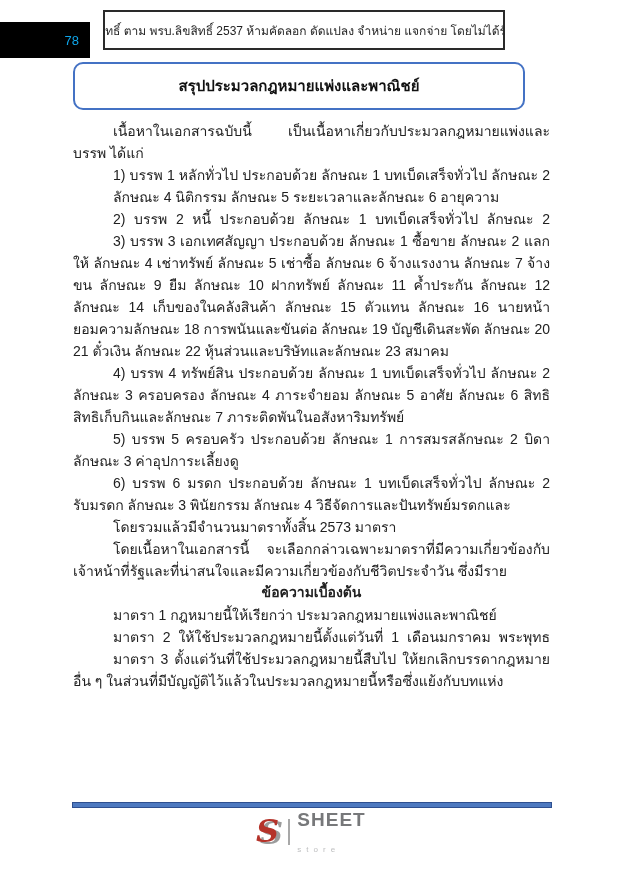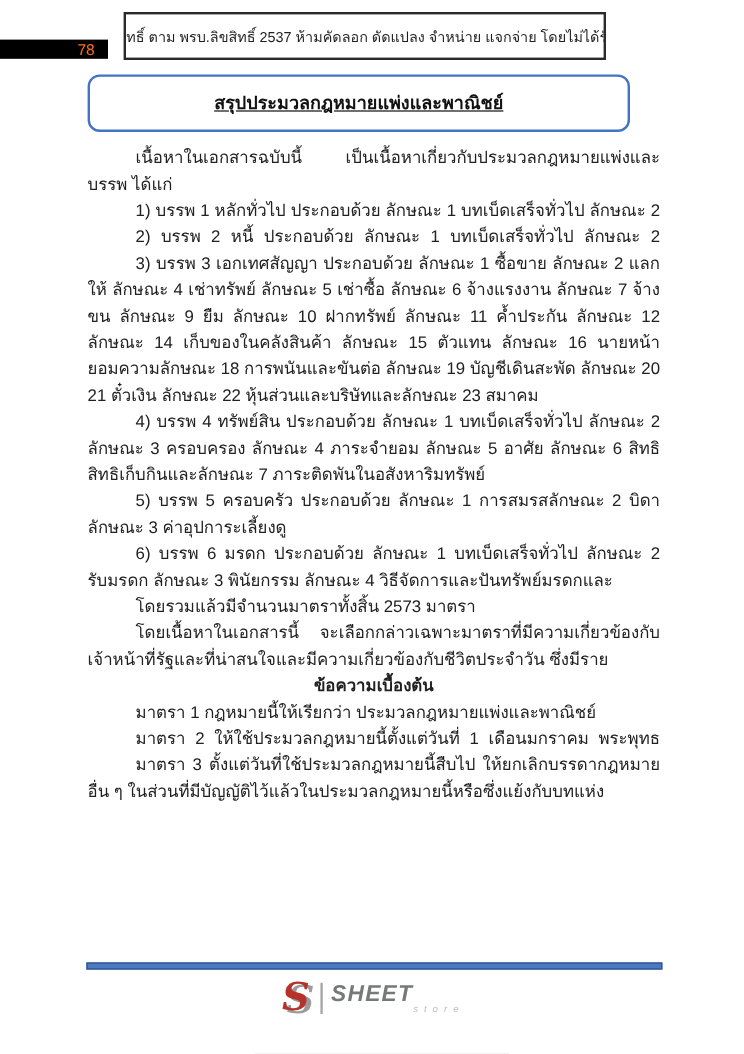--- a/index.html
+++ b/index.html
@@ -3,58 +3,58 @@
 <meta charset="utf-8">
 <style>
   html,body{margin:0;padding:0;background:#e9e9e9;}
   #page{
     position:relative;width:620px;height:878px;background:#ffffff;
     font-family:"Liberation Sans",sans-serif;color:#1f1f1f;overflow:hidden;
     margin:0 auto;
   }
   
   .pageno-box{
-    position:absolute;left:0;top:33px;width:90px;height:16px;background:#000000;
-    color:#f97316;display:flex;align-items:center;justify-content:flex-end;
+    position:absolute;left:0;top:22px;width:90px;height:36px;background:#000000;
+    color:#0ea5e9;display:flex;align-items:center;justify-content:flex-end;
     padding-right:11px;box-sizing:border-box;font-size:13px;
   }
   .copyright-box{
     position:absolute;left:103px;top:10px;width:402px;height:40px;
     border:2px solid #2a2a2a;box-sizing:border-box;background:#ffffff;
     display:flex;align-items:center;justify-content:center;
     font-size:12px;white-space:nowrap;overflow:hidden;
   }
   
   .title-box{
     position:absolute;left:73px;top:62px;width:452px;height:48px;
     border:2.5px solid #4472C4;border-radius:10px;box-sizing:border-box;
     display:flex;align-items:center;justify-content:center;
-    font-weight:bold;font-size:15px;color:#111;text-decoration:underline;
+    font-weight:bold;font-size:15px;color:#111;
   }
   
   .doc-body{
     position:absolute;left:73px;top:120px;width:477px;font-size:14px;color:#212121;
   }
   .line{height:22px;line-height:22px;overflow:hidden;}
   .line.ind{padding-left:40px;}
   .line.j{text-align:justify;text-align-last:justify;}
-  .line.ctr{text-align:center;font-weight:bold;padding-left:0;}
+  .line.ctr{text-align:center;font-weight:bold;padding-left:0;font-family:Liberation Serif, serif;}
   .line b{font-weight:normal;}
   
   .footer-rule{
     position:absolute;left:72px;top:802px;width:478px;height:4px;
     background:#4d79c0;border:1px solid #2e4f8f;
   }
   .footer-logo{
     position:absolute;left:0;top:812px;width:620px;height:40px;
     display:flex;align-items:center;justify-content:center;
   }
   .logo-icon{display:block;}
   .logo-divider{width:2px;height:26px;background:#a8a8a8;margin:0 7px 0 4px;}
-  .logo-text{display:flex;flex-direction:row;align-items:flex-start;font-style:italic;}
+  .logo-text{display:flex;flex-direction:column;align-items:flex-start;}
   .logo-brand{font-size:19px;font-weight:bold;color:#77787a;letter-spacing:1px;line-height:18px;}
   .logo-sub{font-size:8px;color:#bdbebf;letter-spacing:5px;line-height:9px;margin-top:16px;}
 </style>
 </head>
 <body>
 
 <div id="page">
 
   <div class="pageno-box">
     <span>78</span>
@@ -64,20 +64,21 @@
   </div>
 
   <div class="title-box">
     <span>สรุปประมวลกฎหมายแพ่งและพาณิชย์</span>
   </div>
 
   <div class="doc-body">
       <div class="line ind j">เนื้อหาในเอกสารฉบับนี้ เป็นเนื้อหาเกี่ยวกับประมวลกฎหมายแพ่งและพาณิชย์ โดยมีทั้งหมด 6</div>
       <div class="line">บรรพ ได้แก่</div>
       <div class="line ind j">1) บรรพ 1 หลักทั่วไป ประกอบด้วย ลักษณะ 1 บทเบ็ดเสร็จทั่วไป ลักษณะ 2 บุคคล ลักษณะ</div>
+      <div class="line ind">ลักษณะ 4 นิติกรรม ลักษณะ 5 ระยะเวลาและลักษณะ 6 อายุความ</div>
       <div class="line ind j">2) บรรพ 2 หนี้ ประกอบด้วย ลักษณะ 1 บทเบ็ดเสร็จทั่วไป ลักษณะ 2 สัญญา ลักษณะ 3</div>
       <div class="line ind j">3) บรรพ 3 เอกเทศสัญญา ประกอบด้วย ลักษณะ 1 ซื้อขาย ลักษณะ 2 แลกเปลี่ยน ลักษณะ 3</div>
       <div class="line j">ให้ ลักษณะ 4 เช่าทรัพย์ ลักษณะ 5 เช่าซื้อ ลักษณะ 6 จ้างแรงงาน ลักษณะ 7 จ้างทำของ ลักษณะ 8 รับ</div>
       <div class="line j">ขน ลักษณะ 9 ยืม ลักษณะ 10 ฝากทรัพย์ ลักษณะ 11 ค้ำประกัน ลักษณะ 12 จำนอง ลักษณะ 13 จำนำ</div>
       <div class="line j">ลักษณะ 14 เก็บของในคลังสินค้า ลักษณะ 15 ตัวแทน ลักษณะ 16 นายหน้า ลักษณะ 17 ประนีประนอม</div>
       <div class="line j">ยอมความลักษณะ 18 การพนันและขันต่อ ลักษณะ 19 บัญชีเดินสะพัด ลักษณะ 20 ประกันภัย ลักษณะ</div>
       <div class="line">21 ตั๋วเงิน ลักษณะ 22 หุ้นส่วนและบริษัทและลักษณะ 23 สมาคม</div>
       <div class="line ind j">4) บรรพ 4 ทรัพย์สิน ประกอบด้วย ลักษณะ 1 บทเบ็ดเสร็จทั่วไป ลักษณะ 2 กรรมสิทธิ์</div>
       <div class="line j">ลักษณะ 3 ครอบครอง ลักษณะ 4 ภาระจำยอม ลักษณะ 5 อาศัย ลักษณะ 6 สิทธิเหนือพื้นดิน ลักษณะ 7</div>
       <div class="line">สิทธิเก็บกินและลักษณะ 7 ภาระติดพันในอสังหาริมทรัพย์</div>

